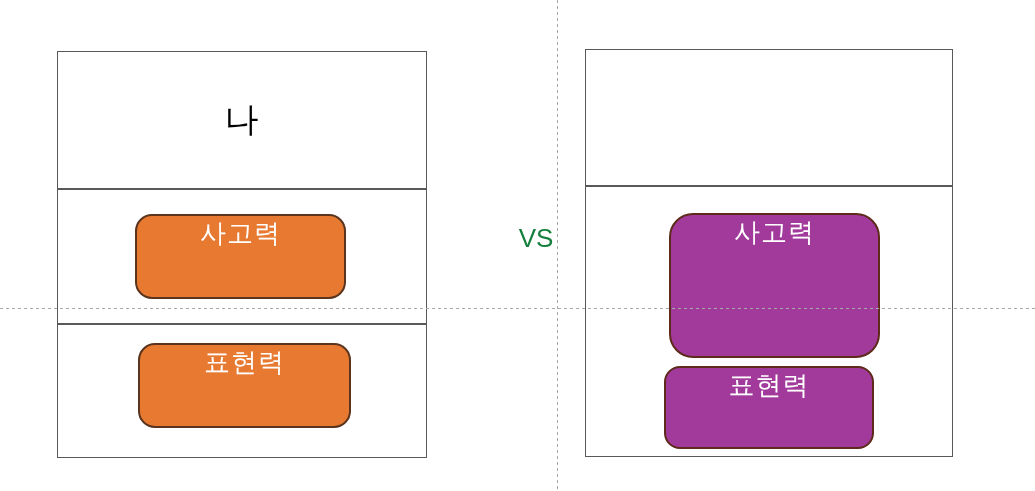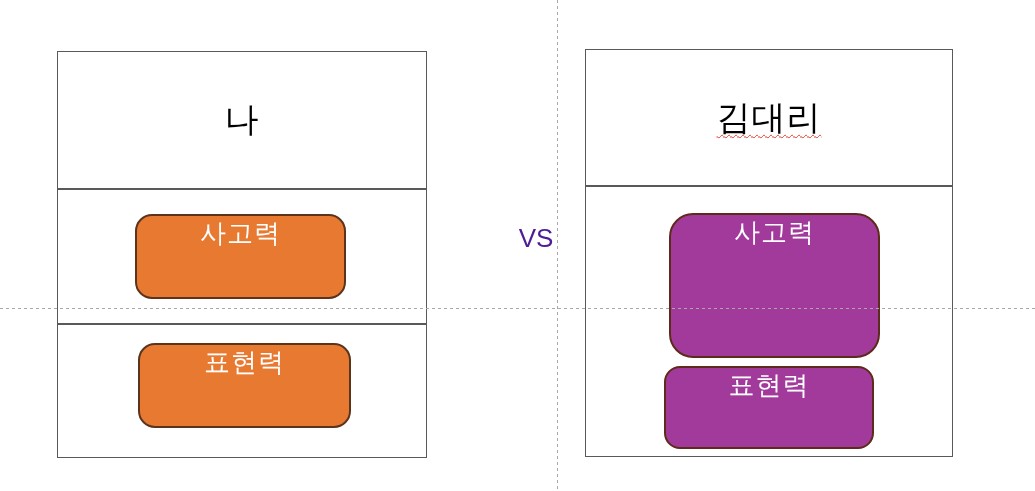--- a/index.html
+++ b/index.html
@@ -96,21 +96,21 @@
 
   
   .vs {
     position: absolute;
     left: 513px; top: 221px;
     width: 46px; height: 34px;
     display: flex;
     align-items: center;
     justify-content: center;
     font-size: 26px;
-    color: #4c1d95;
+    color: #15803d;
     z-index: 5;
   }
 </style>
 </head>
 <body>
 
 <div id="canvas">
 
   <div id="panel-me" class="panel">
     <div class="panel-title-row">
@@ -125,23 +125,20 @@
     <div id="me-skill-2" class="skill-box skill-orange">
       <span>표현력</span>
     </div>
   </div>
 
   <div class="vs">
     <span>VS</span>
   </div>
 
   <div id="panel-kim" class="panel">
-    <div class="panel-title-row">
-      <span class="squiggle">김대리</span>
-    </div>
     <div class="panel-divider" style="top:135px;"></div>
 
     <div id="kim-skill-1" class="skill-box skill-purple">
       <span>사고력</span>
     </div>
     <div id="kim-skill-2" class="skill-box skill-purple">
       <span>표현력</span>
     </div>
   </div>
 

